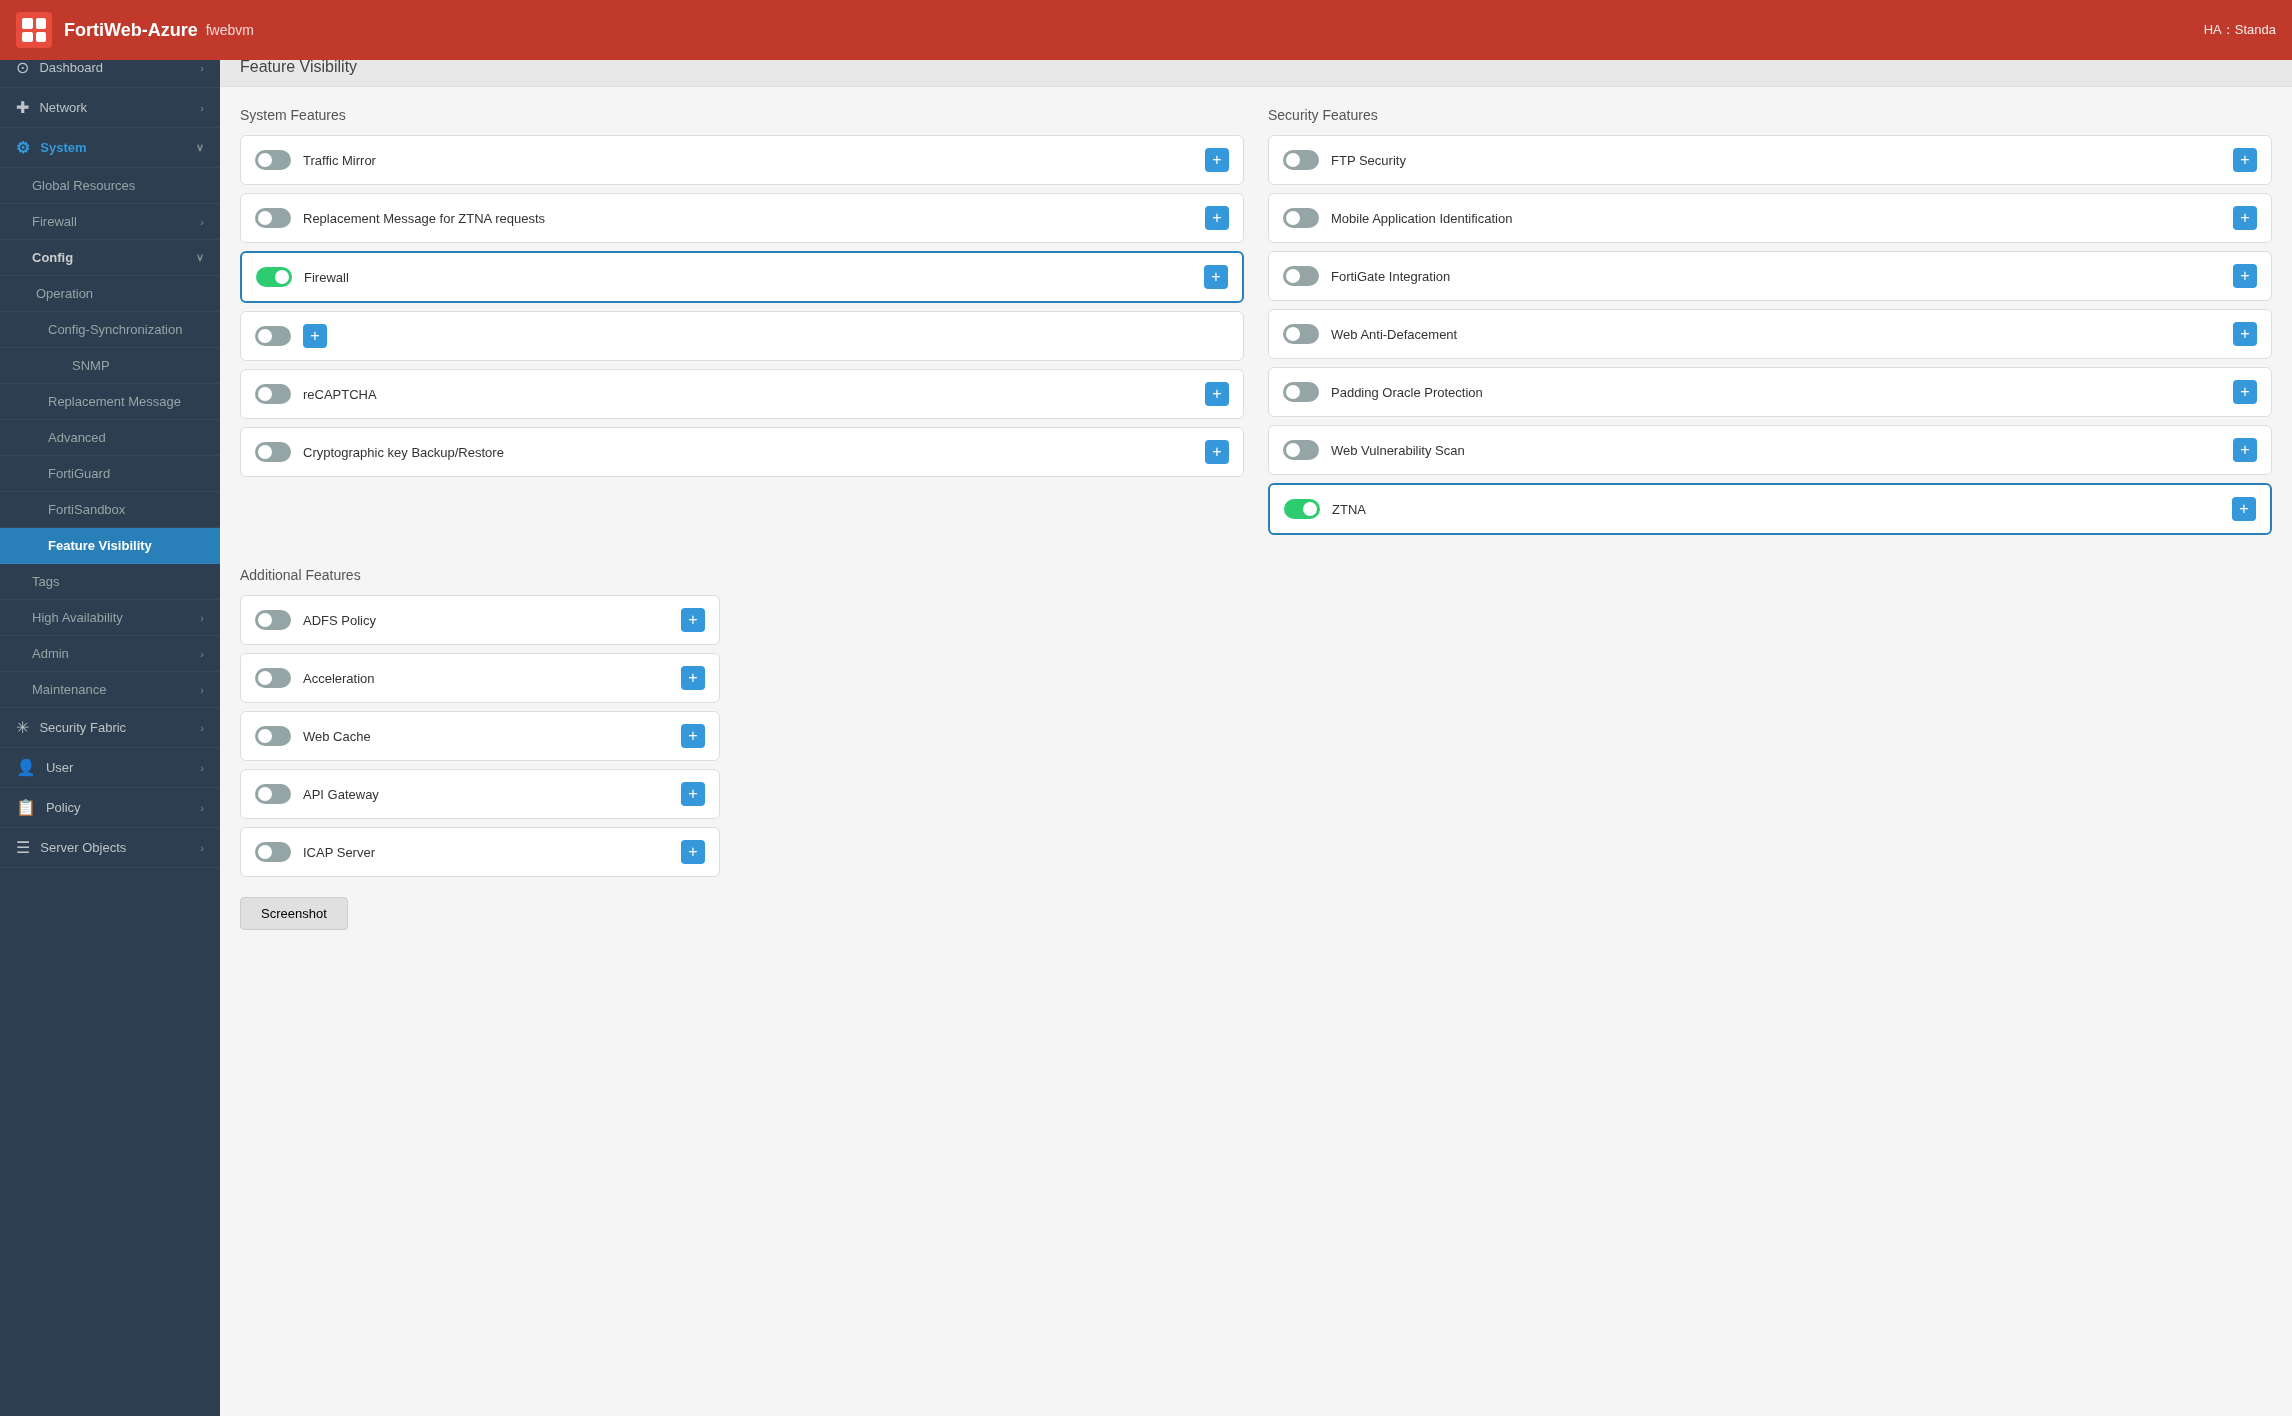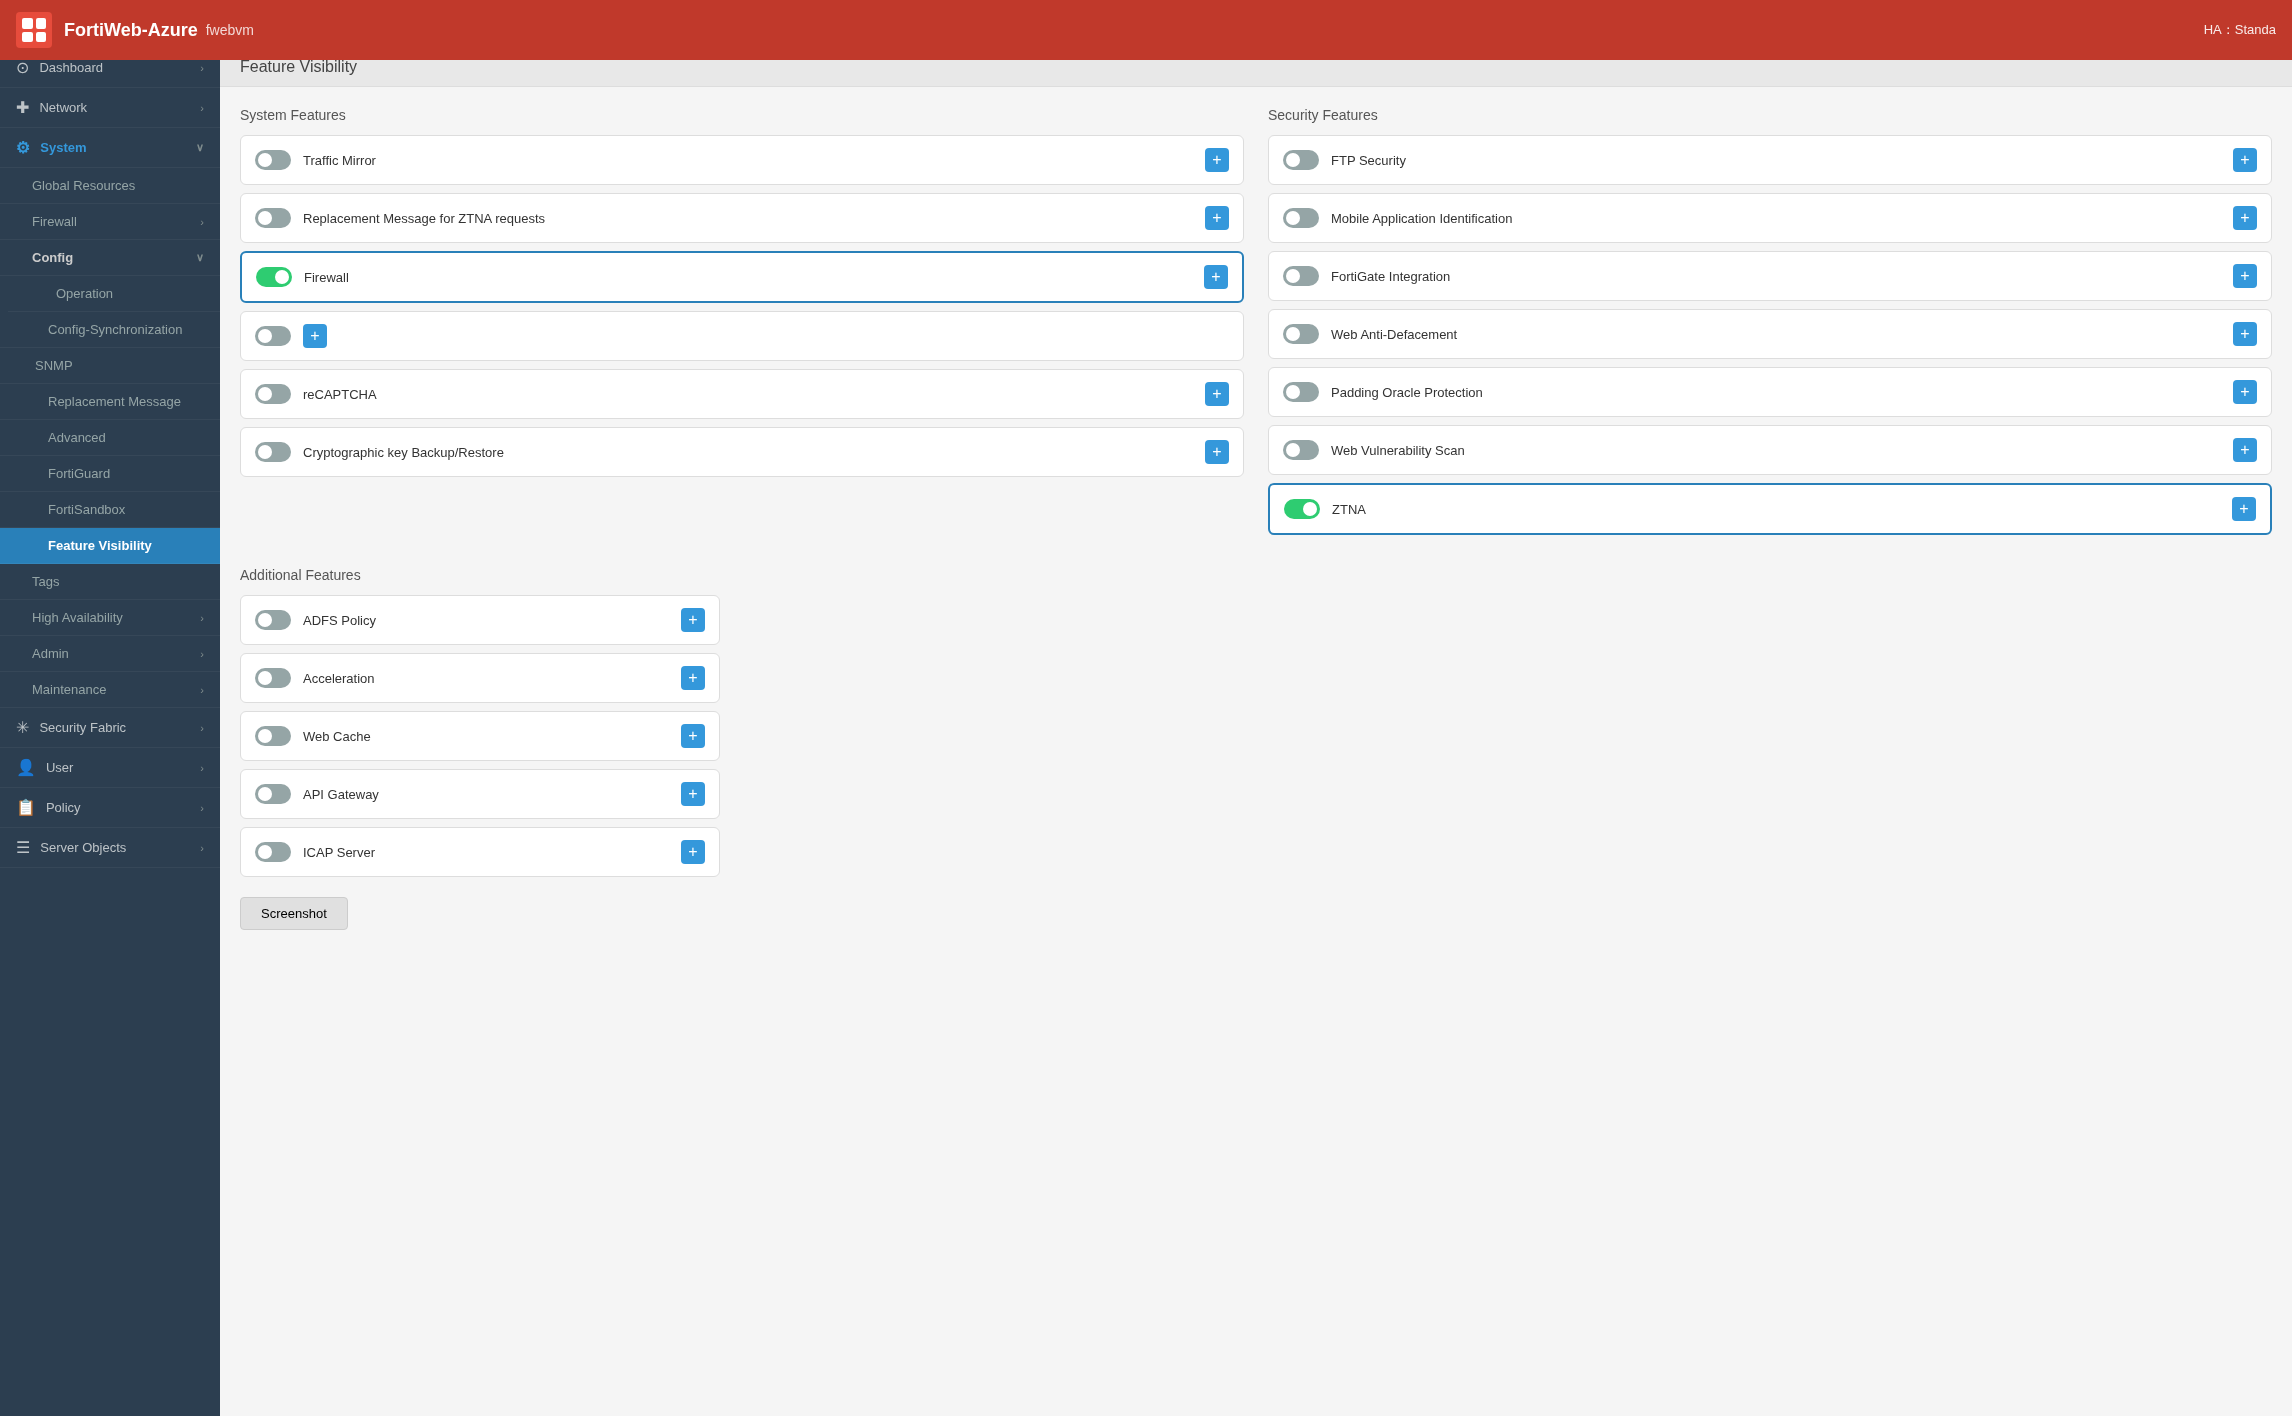--- a/index.html
+++ b/index.html
@@ -138,27 +138,27 @@
     <span class="label">Global Resources</span>
   </div>
   <div class="sidebar-item sub">
     <span class="label">Firewall</span>
     <span class="chevron">›</span>
   </div>
   <div class="sidebar-item sub" style="font-weight:bold;color:#ccc;">
     <span class="label">Config</span>
     <span class="chevron">∨</span>
   </div>
-  <div class="sidebar-item sub" style="padding-left:48px;margin-left:8px;">
+  <div class="sidebar-item sub" style="padding-left:36px;">
     <span class="label">Operation</span>
   </div>
   <div class="sidebar-item sub" style="padding-left:48px;">
     <span class="label">Config-Synchronization</span>
   </div>
-  <div class="sidebar-item sub" style="padding-left:35px;">
+  <div class="sidebar-item sub" style="padding-left:72px;">
     <span class="label">SNMP</span>
   </div>
   <div class="sidebar-item sub" style="padding-left:48px;">
     <span class="label">Replacement Message</span>
   </div>
   <div class="sidebar-item sub" style="padding-left:48px;">
     <span class="label">Advanced</span>
   </div>
   <div class="sidebar-item sub" style="padding-left:48px;">
     <span class="label">FortiGuard</span>

